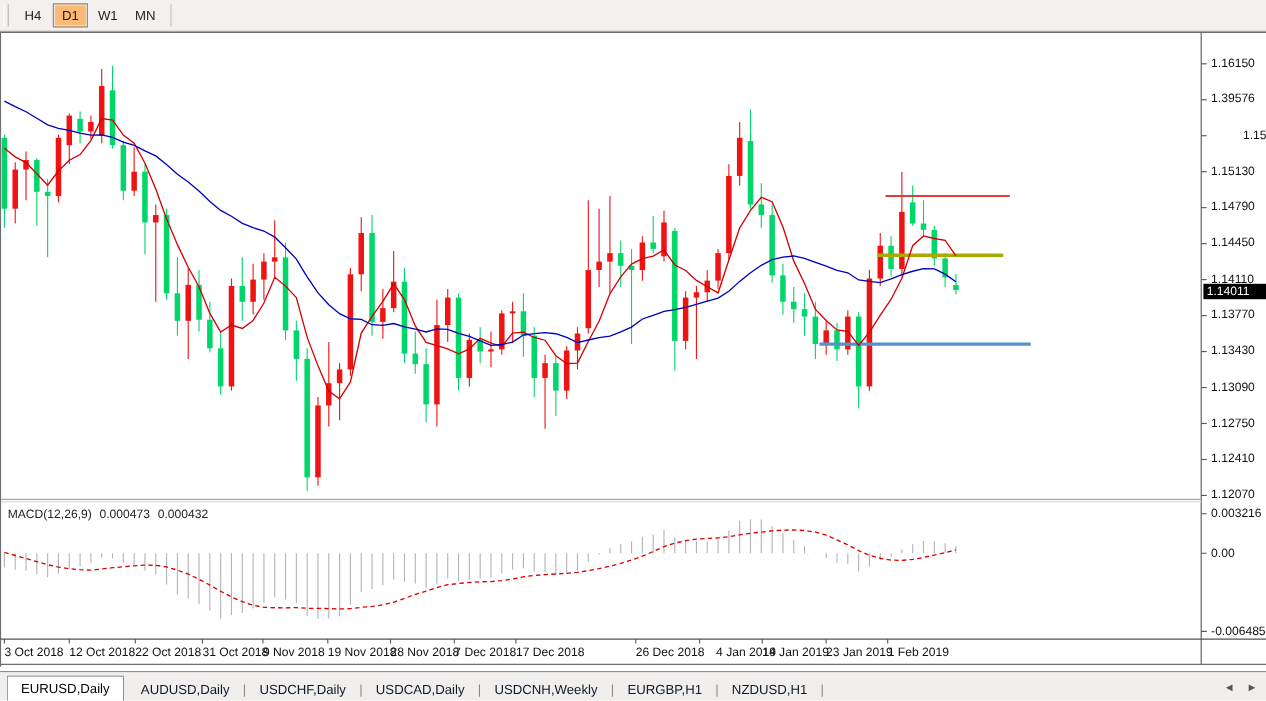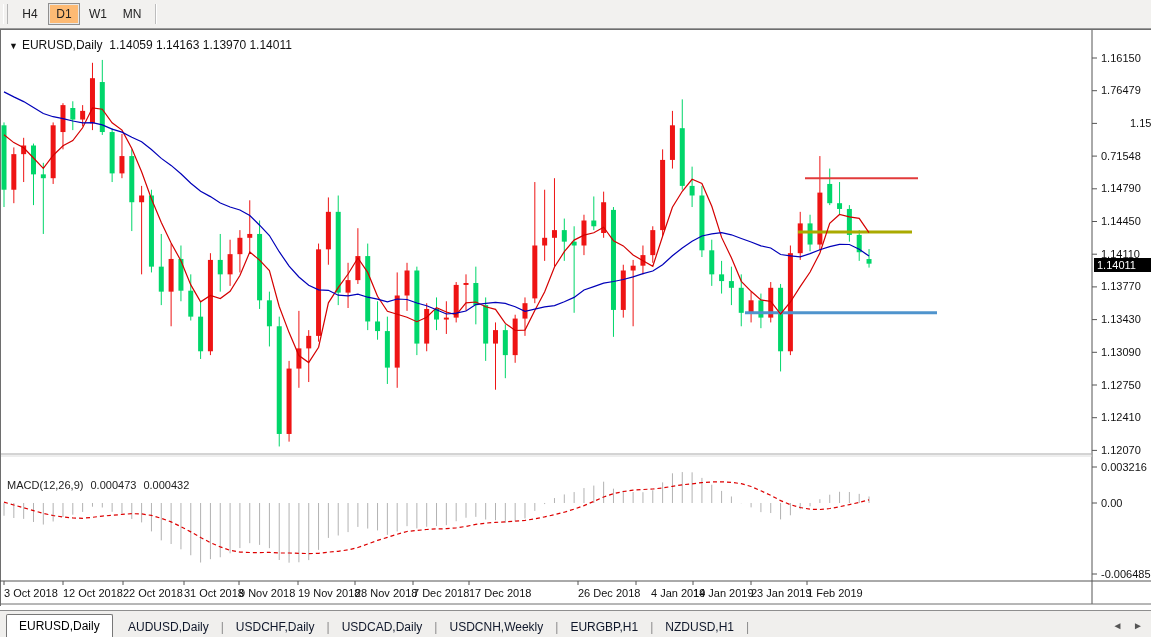--- a/index.html
+++ b/index.html
@@ -11,21 +11,21 @@
   .grip{width:3px;height:20px;border-left:1px solid #fff;border-right:1px solid #b5b5b5;margin:0 5px 0 3px;}
   .tfbtn{min-width:26px;height:20px;line-height:20px;text-align:center;font-size:12px;color:#222;
          padding:0 2px;margin:11px 1px;border:1px solid transparent;cursor:default;}
   .tfbtn.active{background:#fdba74;border:1px solid #8f8f8f;box-shadow:inset 0 0 0 1px #e8e8e8;}
   .tbsep{width:1px;height:20px;background:#bdbdbd;border-right:1px solid #ffffff;margin:0 6px;}
   
   #chartwin{position:absolute;left:0;top:29px;width:1151px;height:577px;background:#ffffff;
             border-top:1px solid #6e6e6e;border-left:1px solid #6e6e6e;box-sizing:border-box;}
   #title{position:absolute;left:8px;top:8px;font-size:12px;color:#111;}
   #title .tri{font-size:9px;color:#111;margin-right:4px;}
-  #macdlabel{position:absolute;left:6px;top:449px;font-size:11px;color:#222;}
+  #macdlabel{position:absolute;left:6px;top:432px;font-size:11px;color:#222;}
   #macdlabel span{margin-right:4px;}
   svg#plot{position:absolute;left:0;top:0;width:1151px;height:637px;pointer-events:none;}
   .pricelabel{position:absolute;left:1100px;font-size:11px;color:#111;white-space:nowrap;}
   .macdscale{position:absolute;left:1097px;font-size:11px;color:#111;white-space:nowrap;}
   .datelabel{position:absolute;font-size:11px;color:#111;white-space:nowrap;top:557px;}
   #pricetag{position:absolute;left:1093px;top:228px;width:57px;height:14px;background:#000;
             color:#fff;font-size:11px;line-height:14px;padding-left:3px;}
   
   #tabbar{position:absolute;left:0;top:610px;width:1151px;height:27px;background:#f0efed;
           border-top:1px solid #8e8e8e;display:flex;align-items:flex-end;}
@@ -44,34 +44,31 @@
   <div id="toolbar">
     <div class="grip"></div>
     <div class="tfbtn">H4</div>
     <div class="tfbtn active">D1</div>
     <div class="tfbtn">W1</div>
     <div class="tfbtn">MN</div>
     <div class="tbsep"></div>
   </div>
 
   <div id="chartwin">
-    <div id="title">
-      <span class="tri">▼</span><span>EURUSD,Daily</span>&nbsp;&nbsp;<span>1.14059 1.14163 1.13970 1.14011</span>
-    </div>
     <div id="macdlabel">
       <span>MACD(12,26,9)</span>
       <span>0.000473</span>
       <span>0.000432</span>
     </div>
     <div id="pricetag">1.14011</div>
     <div id="pricelabels">
         <div class="pricelabel" style="top: 21.5px;">1.16150</div>
-        <div class="pricelabel" style="top: 54.2px;">1.76479</div>
+        <div class="pricelabel" style="top: 54.2px;">1.39576</div>
         <div class="pricelabel" style="top: 86.9px; margin-left: 29px;">1.15470</div>
-        <div class="pricelabel" style="top: 119.6px;">0.71548</div>
+        <div class="pricelabel" style="top: 119.6px;">1.15130</div>
         <div class="pricelabel" style="top: 152.3px;">1.14790</div>
         <div class="pricelabel" style="top: 185px;">1.14450</div>
         <div class="pricelabel" style="top: 217.7px;">1.14110</div>
         <div class="pricelabel" style="top: 250.4px;">1.13770</div>
         <div class="pricelabel" style="top: 283.1px;">1.13430</div>
         <div class="pricelabel" style="top: 315.8px;">1.13090</div>
         <div class="pricelabel" style="top: 348.5px;">1.12750</div>
         <div class="pricelabel" style="top: 381.2px;">1.12410</div>
         <div class="pricelabel" style="top: 413.9px;">1.12070</div>
       </div>

